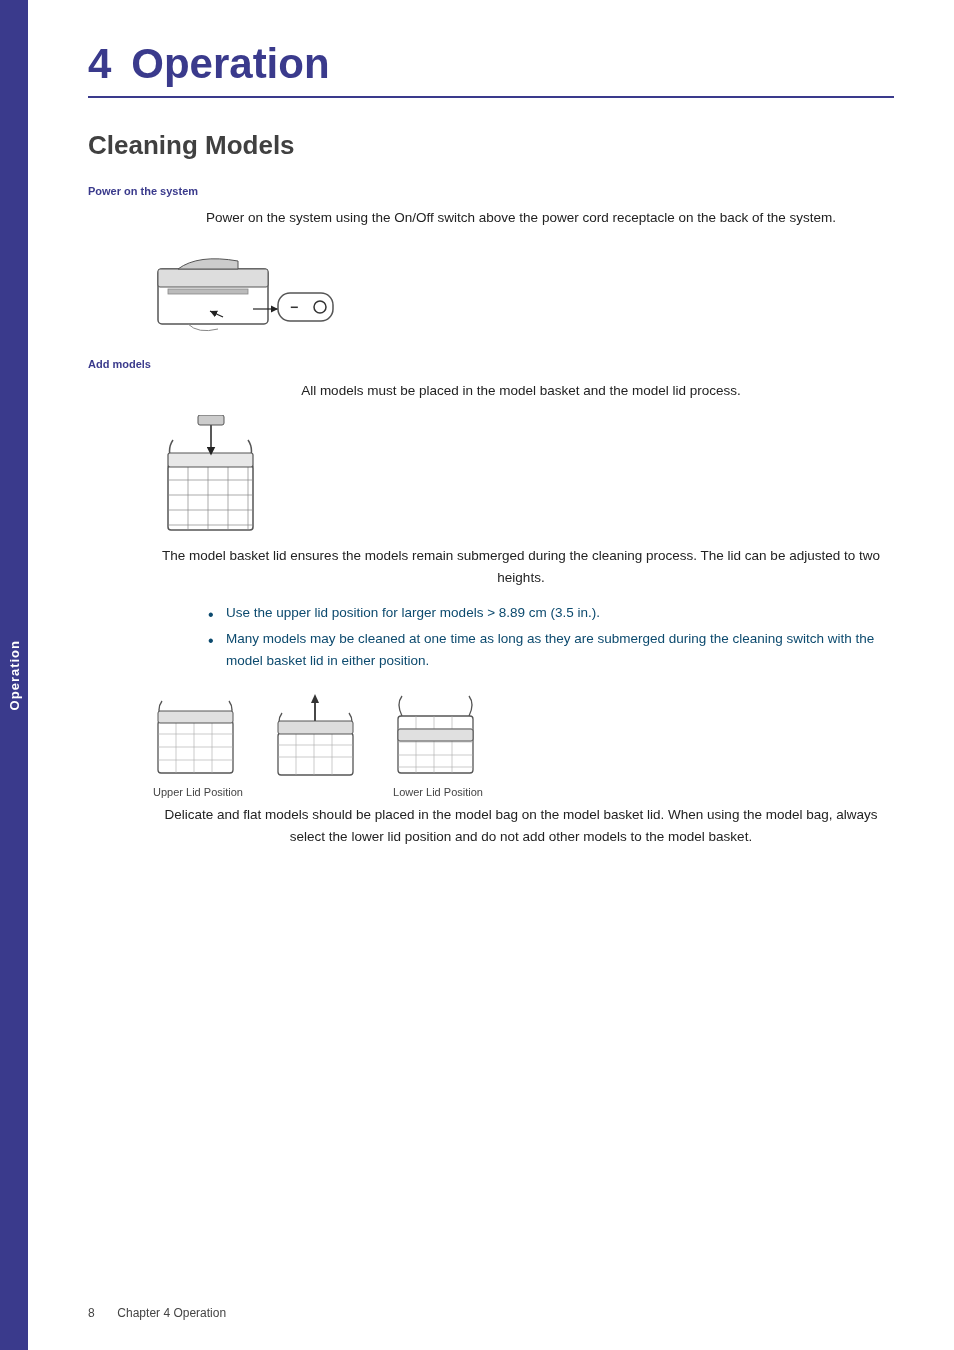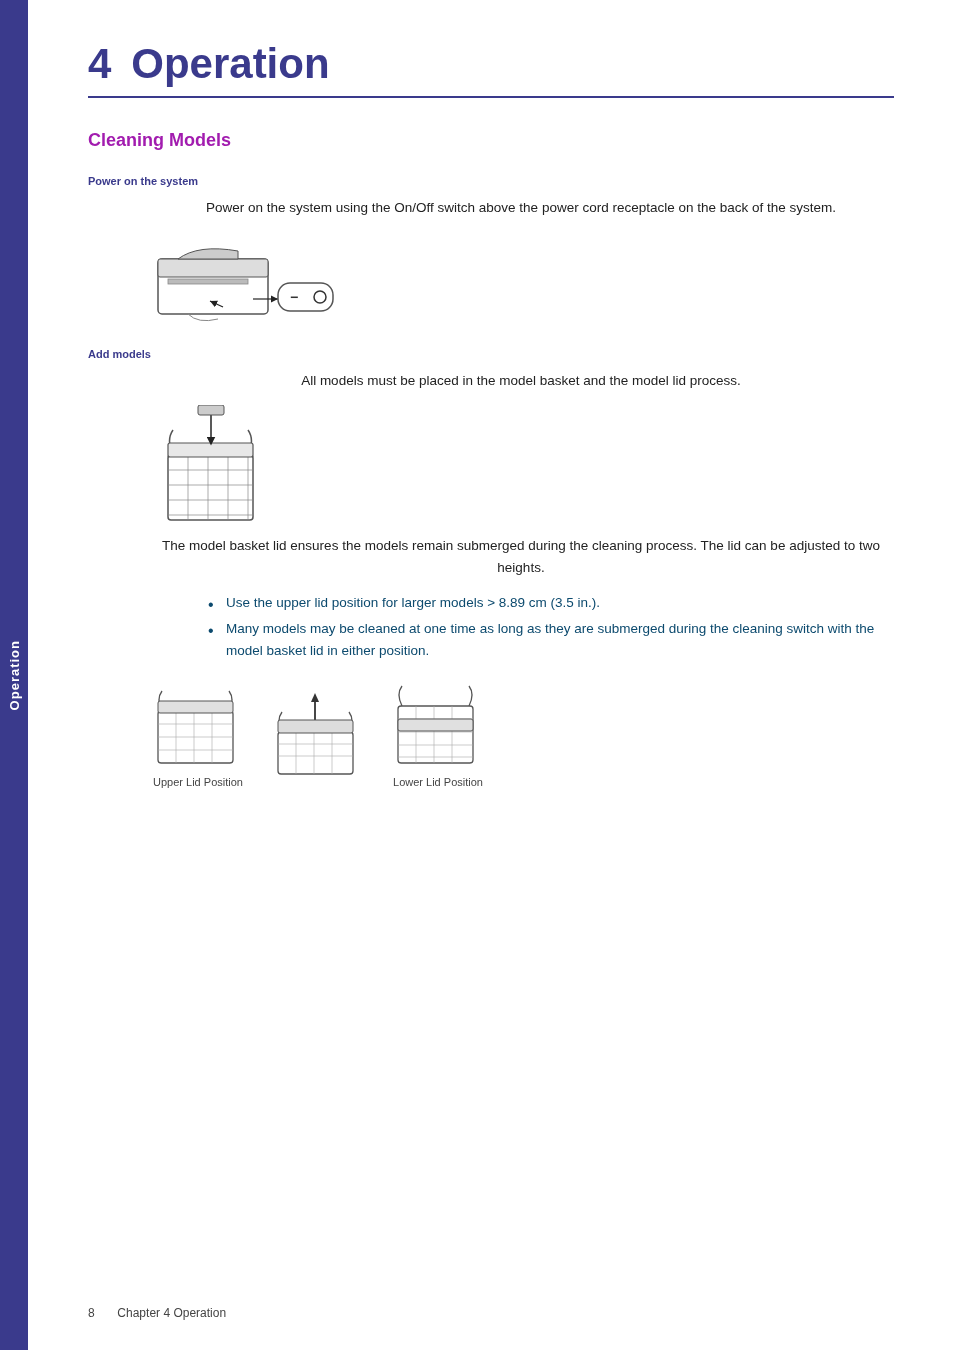--- a/index.html
+++ b/index.html
@@ -65,23 +65,23 @@
     }
 
     .chapter-title {
       font-size: 42px;
       font-weight: bold;
       color: #3a3a8c;
     }
 
     
     .section-heading {
-      font-size: 18px;
-      font-weight: bold;
-      color: #a21caf;
+      font-size: 26px;
+      font-weight: bold;
+      color: #404040;
       margin-bottom: 20px;
     }
 
     
     .subsection-heading {
       font-size: 11px;
       font-weight: bold;
       color: #3a3a8c;
       margin-bottom: 10px;
       margin-top: 24px;
@@ -130,21 +130,21 @@
     }
 
     
     .diagram-svg {
       display: block;
     }
 
     
     .images-row {
       display: flex;
-      align-items: center;
+      align-items: flex-start;
       gap: 20px;
       padding-left: 60px;
       margin: 20px 0 6px 0;
     }
 
     .image-item {
       display: flex;
       flex-direction: column;
       align-items: center;
     }
@@ -343,20 +343,21 @@
               <path d="M81 25 Q87 13 81 5" fill="none" stroke="#555" stroke-width="1.3"></path>
 
               <rect x="10" y="38" width="75" height="12" rx="2" fill="#e0e0e0" stroke="#555" stroke-width="1"></rect>
             </svg>
             <span class="image-caption">Lower Lid Position</span>
           </div>
 
         </div>
 
         <div class="content-indent">
+          <p class="body-text">Delicate and flat models should be placed in the model bag on the model basket lid. When using the model bag, always select the lower lid position and do not add other models to the model basket.</p>
         </div>
       </div>
     </div>
 
     <div class="page-footer">
       <span class="footer-page-num">8</span>
       <span>&nbsp;&nbsp;</span>
       <span class="footer-chapter">Chapter 4 Operation</span>
     </div>
 

